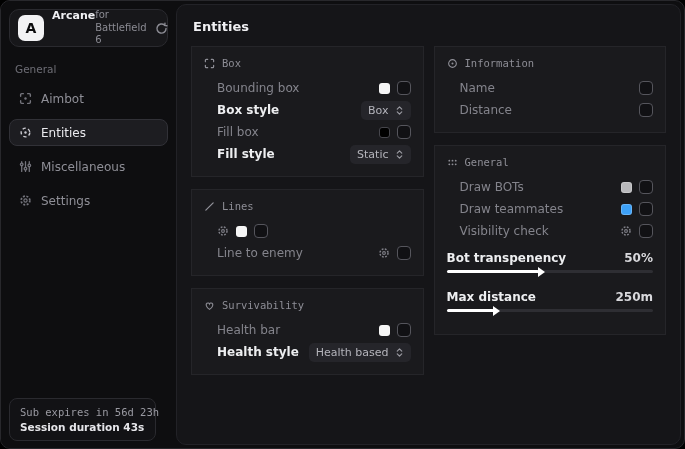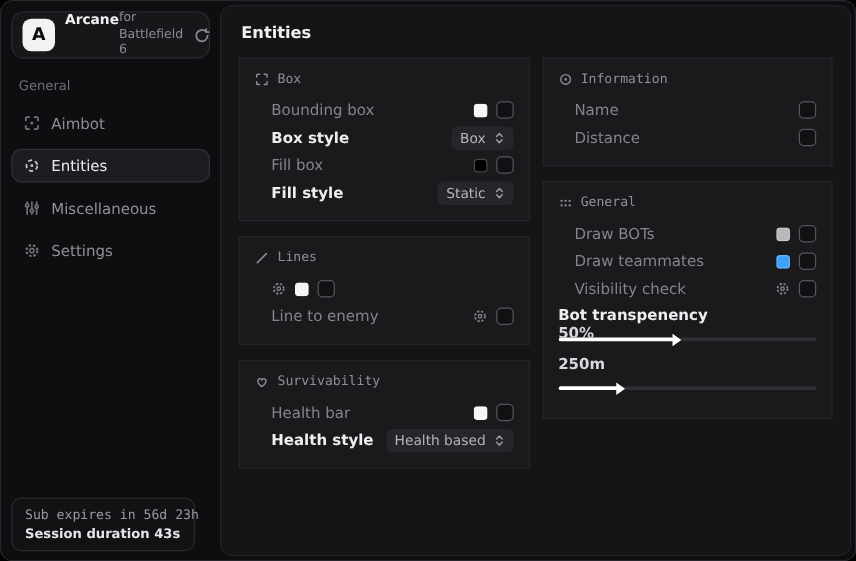--- a/index.html
+++ b/index.html
@@ -44,21 +44,21 @@
   .row .label{font-size:12px;color:#84848c;flex:1;white-space:nowrap;}
   .row.bright .label{color:#edeef0;font-weight:bold;}
   .controls{display:flex;align-items:center;gap:7px;}
   .swatch{width:11px;height:11px;border-radius:3px;border:1px solid rgba(255,255,255,.22);cursor:pointer;}
   .checkbox{width:14px;height:14px;border-radius:4px;border:1px solid #55555c;background:#111114;cursor:pointer;}
   .gear-btn{color:#7f7f87;display:flex;cursor:pointer;}
   .dropdown{display:flex;align-items:center;gap:6px;background:#25252a;border-radius:5px;height:19px;
     padding:0 7px;font-size:11px;color:#b4b4bb;cursor:pointer;}
   .dropdown .chev{display:flex;color:#9a9aa2;}
   .slider-block{margin-top:3px;}
-  .slider-row{display:flex;align-items:flex-start;height:20px;flex-direction:column;}
+  .slider-row{display:flex;align-items:flex-end;height:20px;}
   .slider-row .label{font-size:12px;color:#edeef0;font-weight:bold;flex:1;}
   .slider-value{font-size:12px;color:#d8d8dc;font-weight:bold;}
   .slider-track{position:relative;height:3px;background:#2e2e33;border-radius:2px;margin:5px 0 11px;cursor:pointer;}
   .slider-fill{position:absolute;left:0;top:0;height:3px;background:#fff;border-radius:2px;}
   .slider-fill::after{content:"";position:absolute;right:-6px;top:-3.5px;width:0;height:0;
     border-left:7px solid #fff;border-top:5px solid transparent;border-bottom:5px solid transparent;}
   svg{display:block;}
 </style>
 </head>
 <body>
@@ -336,20 +336,21 @@
               <span class="label">Bot transpenency</span>
               <span class="slider-value">50%</span>
             </div>
             <div class="slider-track">
               <div class="slider-fill" style="width: 45%;"></div>
             </div>
           </div>
 
           <div class="slider-block">
             <div class="slider-row">
+              <span class="label">Max distance</span>
               <span class="slider-value">250m</span>
             </div>
             <div class="slider-track">
               <div class="slider-fill" style="width: 23%;"></div>
             </div>
           </div>
         </div>
       </div>
     </div>
   </div>

